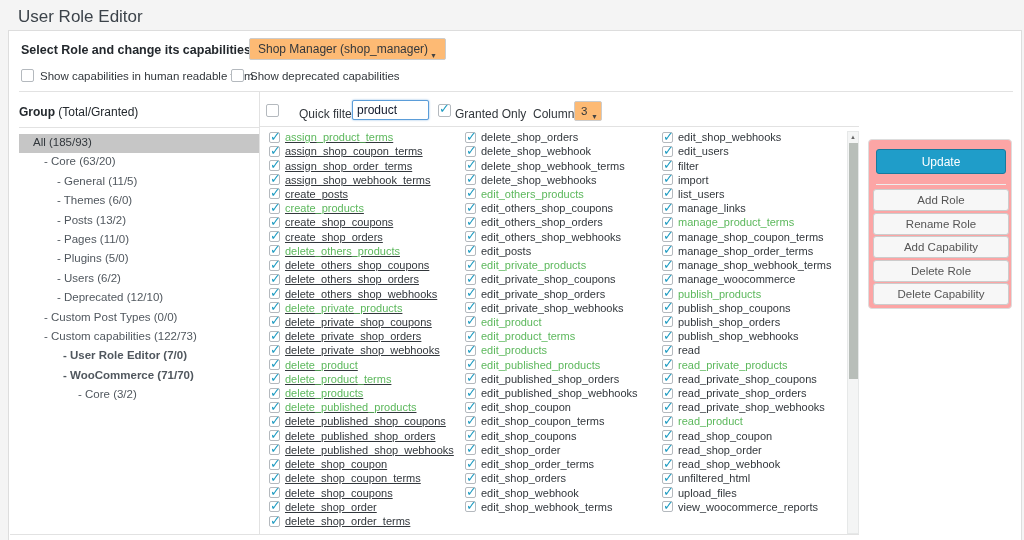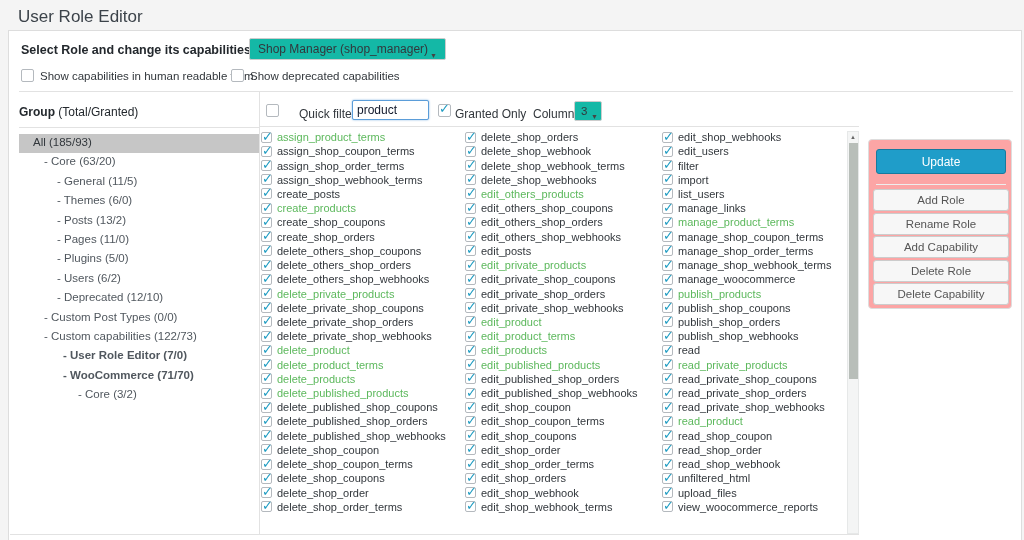--- a/index.html
+++ b/index.html
@@ -5,21 +5,21 @@
   * { margin:0; padding:0; box-sizing:border-box; }
   html,body { width:1024px; height:540px; overflow:hidden; }
   body { background:#f4f4f4; font-family:"Liberation Sans","DejaVu Sans",sans-serif; color:#32373c; position:relative; }
 
   .page-title { position:absolute; left:18px; top:7px; font-size:17px; font-weight:400; color:#3c434a; }
 
   .panel { position:absolute; left:8px; top:30px; width:1014px; height:516px; background:#fff; border:1px solid #ddd; }
 
   
   .role-label { position:absolute; left:12px; top:12px; font-size:12.5px; font-weight:bold; color:#23282d; }
-  .select { position:absolute; background:#14b8a6; border:1px solid #ccc; border-radius:2px; font-size:12px; color:#32373c; }
+  .select { position:absolute; background:#fdba74; border:1px solid #ccc; border-radius:2px; font-size:12px; color:#32373c; }
   .role-select { left:240px; top:7px; width:197px; height:22px; line-height:20px; padding-left:8px; }
   .role-select .arrow { position:absolute; right:8px; top:7px; font-size:7px; color:#444; }
   .cols-select { left:565px; top:70px; width:28px; height:20px; line-height:18px; padding-left:6px; font-size:11.5px; }
   .cols-select .arrow { position:absolute; right:3px; top:6px; font-size:7px; color:#444; }
 
   
   .cb { position:absolute; width:13px; height:13px; background:#fff; border:1px solid #b4b9be; border-radius:2px; }
   .cb-inline { position:relative; width:11px; height:11px; background:#fff; border:1px solid #b4b9be; border-radius:2px; flex:0 0 11px; }
   .cb.checked::after, .cb-inline.checked::after { content:"✓"; position:absolute; left:0px; top:-4px; font-size:13px; font-weight:bold; color:#1e9cc2; }
 
@@ -36,21 +36,21 @@
   .tree-item.selected { background:#c6c6c6; color:#32373c;padding-left:14px; }
   .lvl0 { padding-left:8px; } .lvl1 { padding-left:25px; } .lvl2 { padding-left:38px; }
   .lvl3 { padding-left:44px;font-weight:bold; } .lvl4 { padding-left:59px; }
 
   
   .qf-label, .granted-label, .columns-label { position:absolute; font-size:12px; color:#32373c; }
   .qf-input { position:absolute; left:343px; top:69px; width:77px; height:20px; border:1px solid #5b9dd9; box-shadow:0 0 2px rgba(91,157,217,.8); border-radius:2px; font-size:12px; padding:0 4px; color:#0f172a; font-family:"Liberation Sans","DejaVu Sans",sans-serif; outline:none; }
 
   
   .caps-col { position:absolute; top:99px; width:190px; }
-  .caps-col.c1 { left:252px; } .caps-col.c2 { left:456px; } .caps-col.c3 { left:653px; }
+  .caps-col.c1 { left:260px;text-decoration:underline; } .caps-col.c2 { left:456px; } .caps-col.c3 { left:653px; }
   .cap-row { height:14.23px; display:flex; align-items:center; gap:5px; }
   .cap-label { font-size:11px; color:#32373c; white-space:nowrap; }
   .cap-label.hl { color:#5cb85c; }
 
   
   .scrollbar { position:absolute; left:838px; top:100px; width:12px; height:403px; background:#f4f5f5; border:1px solid #e6e8e8; }
   .scroll-arrow { position:absolute; left:0; top:1px; width:10px; text-align:center; font-size:6px; color:#666; line-height:8px; }
   .scroll-thumb { position:absolute; left:0.5px; top:11px; width:9px; height:236px; background:#b8beb9; }
 
   
@@ -142,20 +142,24 @@
       <div class="cap-row">
         <span class="cb-inline checked"></span>
         <span class="cap-label">create_shop_coupons</span>
       </div>
       <div class="cap-row">
         <span class="cb-inline checked"></span>
         <span class="cap-label">create_shop_orders</span>
       </div>
       <div class="cap-row">
         <span class="cb-inline checked"></span>
+        <span class="cap-label hl">delete_others_products</span>
+      </div>
+      <div class="cap-row">
+        <span class="cb-inline checked"></span>
         <span class="cap-label">delete_others_shop_coupons</span>
       </div>
       <div class="cap-row">
         <span class="cb-inline checked"></span>
         <span class="cap-label">delete_others_shop_orders</span>
       </div>
       <div class="cap-row">
         <span class="cb-inline checked"></span>
         <span class="cap-label">delete_others_shop_webhooks</span>
       </div>

